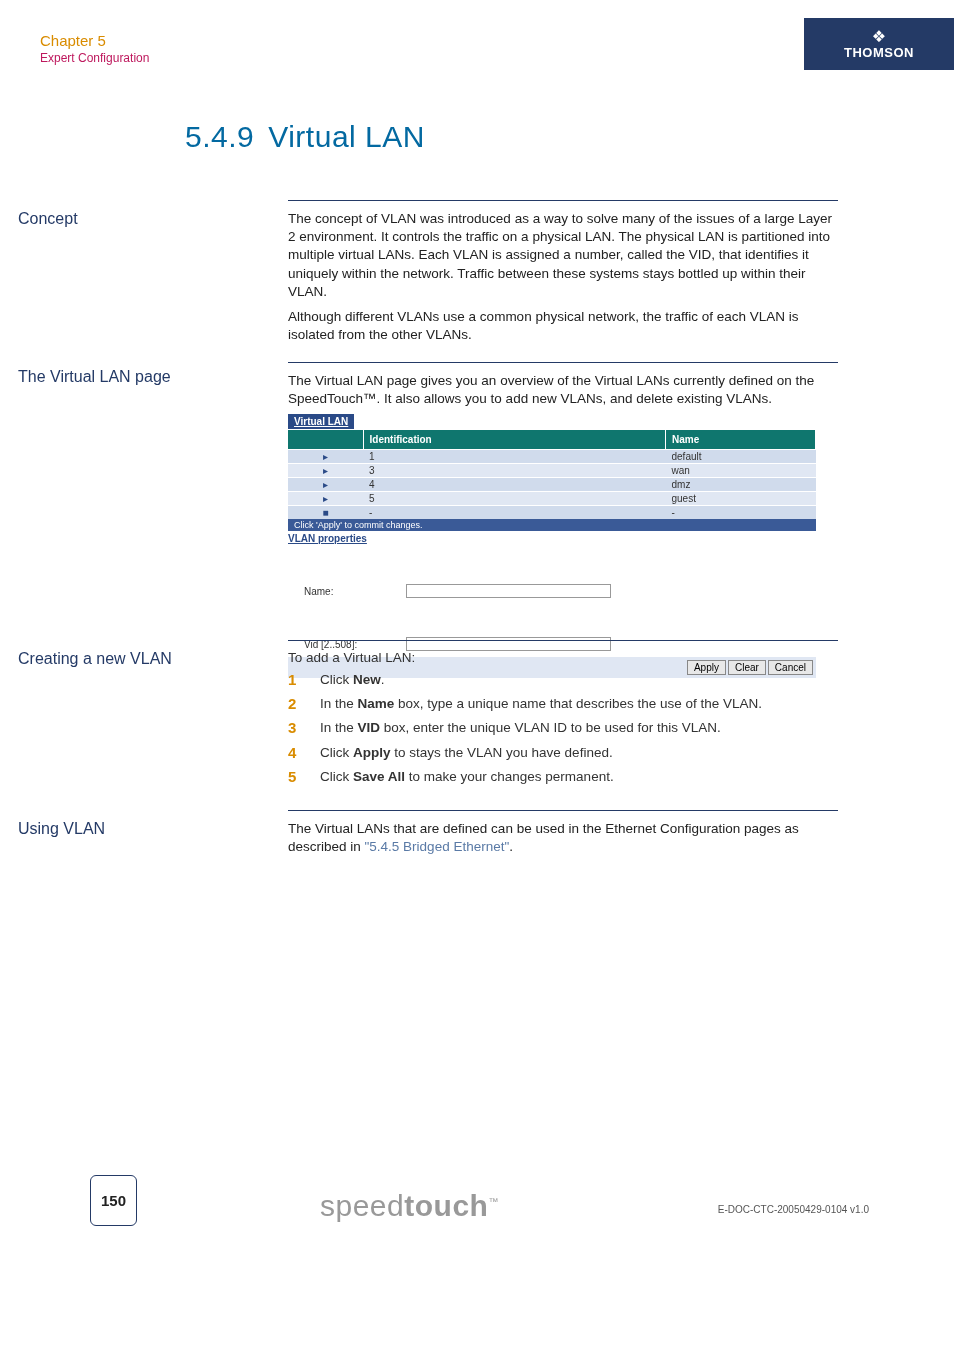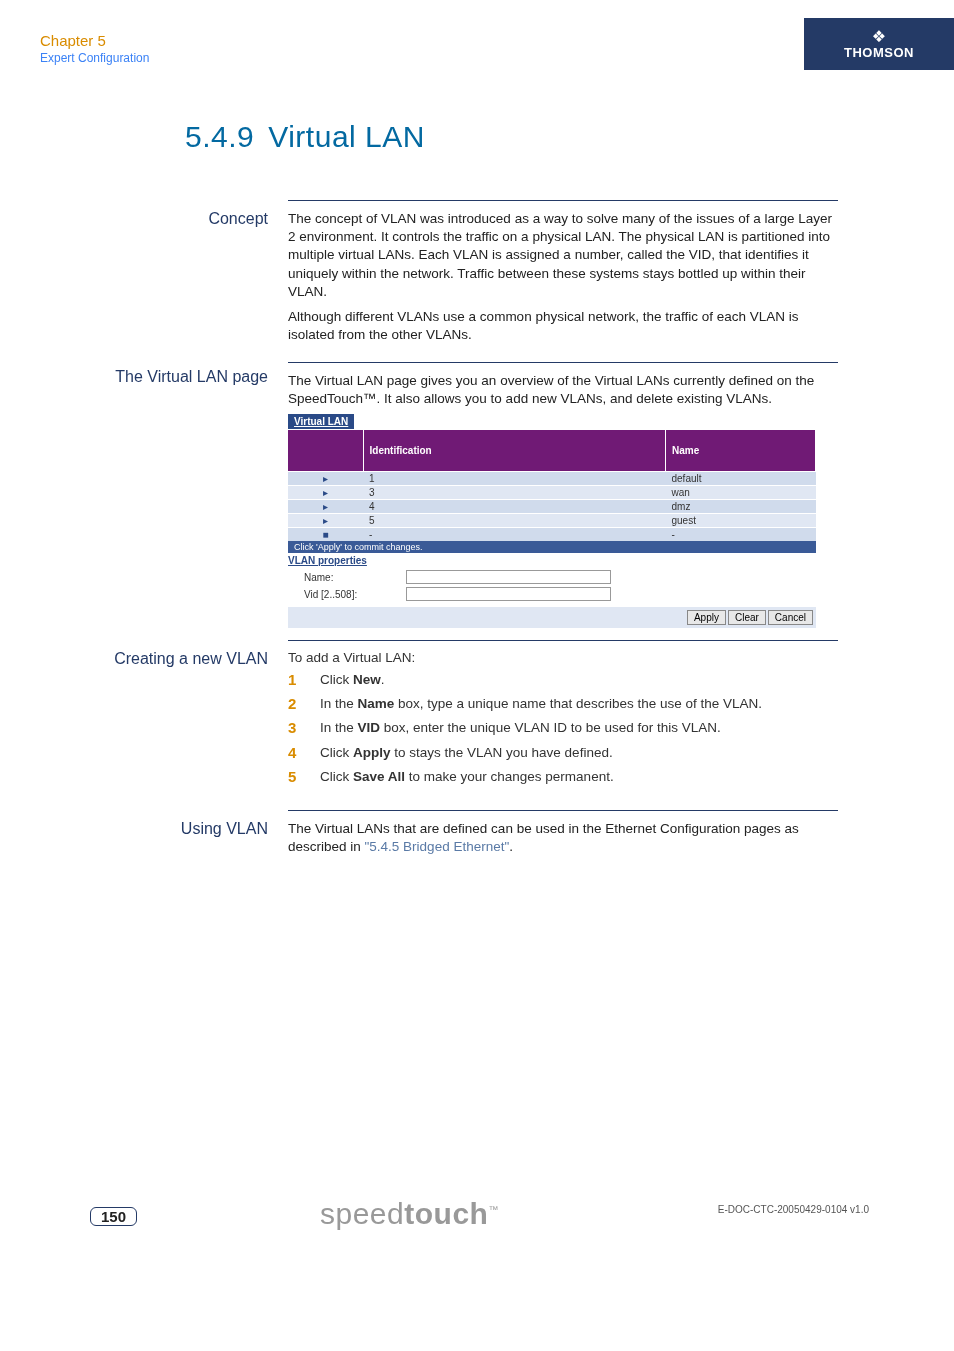--- a/index.html
+++ b/index.html
@@ -16,30 +16,30 @@
     top: 18px; right: 0;
     width: 150px; height: 52px;
     background: #243a66;
     display: flex; flex-direction: column; align-items: center; justify-content: center;
     color: #fff;
   }
   .header-band .logo-icon { font-size: 16px; line-height: 1; }
   .header-band .logo-text { font-weight: bold; font-size: 13px; letter-spacing: 0.5px; }
   .chapter-block { position: absolute; top: 32px; left: 40px; }
   .chapter-title { color: #d98c00; font-weight: normal; font-size: 15px; }
-  .chapter-sub { font-size: 12px; color: #3b82f6; margin-top: 2px; }
+  .chapter-sub { font-size: 12px; color: #be185d; margin-top: 2px; }
   .main-title {
     position: absolute; top: 120px; left: 185px;
     font-size: 30px; font-weight: 300; color: #0369a1;
     letter-spacing: 0.5px;
   }
   .main-title .num { margin-right: 14px; }
   .rule { position: absolute; left: 288px; width: 550px; border-top: 1.5px solid #243a66; }
   .section-label {
-    position: absolute; width: 250px; text-align: right;
+    position: absolute; width: 250px; text-align: left;
     font-size: 16px; font-weight: 300; color: #243a66;
   }
   .paragraph {
     position: absolute; left: 288px; width: 550px;
     font-size: 13.5px; line-height: 1.35; color: #222;
   }
   .link-text { color: #5a7aa6; }
 
   
   .vlan-box {
@@ -47,34 +47,34 @@
     font-size: 10px; font-family: Tahoma, Arial, sans-serif;
     color: #333;
   }
   .vlan-tab {
     display: inline-block; background: #2a4a87; color: #fff;
     padding: 2px 6px; font-size: 10px; font-weight: bold;
     border-bottom: 1px solid #fff; text-decoration: underline;
   }
   .vlan-table { width: 100%; border-collapse: collapse; }
   .vlan-table th {
-    background: #701a75; color: #fff; font-weight: bold;
-    text-align: left; padding: 15px 6px; font-size: 10px;
+    background: #0f766e; color: #fff; font-weight: bold;
+    text-align: left; padding: 4px 6px; font-size: 10px;
     border-right: 1px solid #fff;
   }
   .vlan-table td {
     background: #e0e7f3; padding: 1px 6px; font-size: 10px;
     border-top: 1px solid #fff;
   }
   .vlan-table tr:nth-child(even) td { background: #d0dbec; }
   .vlan-table td.icon-cell { text-align: center; width: 75px; color: #2a4a87; }
   .vlan-hint-row { background: #3a5a97; color: #fff; font-size: 9px; padding: 1px 6px; }
   .vlan-props-head { color: #2a4a87; font-weight: bold; font-size: 10px; padding: 2px 0; text-decoration: underline; }
   .vlan-props { display: flex; flex-direction: column; gap: 3px; padding: 2px 0 4px 16px; }
-  .vlan-props-row { display: flex; align-items: center; gap: 12px; }
+  .vlan-props-row { display: flex; align-items: center; gap: 12px; margin-top: 36px; }
   .vlan-props-row label { width: 90px; font-size: 10px; }
   .vlan-props-row input {
     width: 205px; height: 14px; border: 1px solid #999; font-size: 10px;
     background: #fff;
   }
   .vlan-btn-row {
     background: #e0e7f3; display: flex; justify-content: flex-end; gap: 2px;
     padding: 3px; margin-top: 2px;
   }
   .vlan-btn {
@@ -88,24 +88,24 @@
   .steps ol { list-style: none; padding-left: 0; }
   .steps li { display: flex; margin-bottom: 6px; }
   .steps .num { color: #d98c00; font-weight: bold; width: 32px; font-size: 15px; }
   .steps .txt { flex: 1; line-height: 1.35; }
   .steps b { font-weight: bold; }
 
   
   .page-num-box {
     position: absolute; left: 90px; bottom: 125px;
     border: 1.5px solid #243a66; border-radius: 6px;
-    padding: 0 10px; font-weight: bold; font-size: 15px; color: #222;
+    padding: 16px 10px; font-weight: bold; font-size: 15px; color: #222;
   }
   .footer-logo {
-    position: absolute; left: 320px; bottom: 120px;
+    position: absolute; left: 320px; bottom: 128px;
     font-size: 30px; font-weight: 300; color: #999; letter-spacing: 0.5px;
   }
   .footer-logo b { font-weight: bold; color: #999; }
   .footer-logo .tm { font-size: 10px; vertical-align: super; }
   .doc-id {
     position: absolute; right: 85px; bottom: 136px;
     font-size: 10px; color: #555;
   }
 </style>
 </head>

